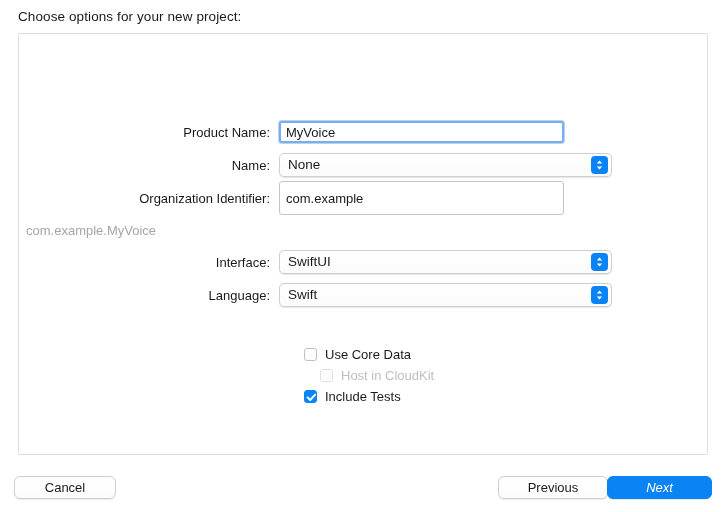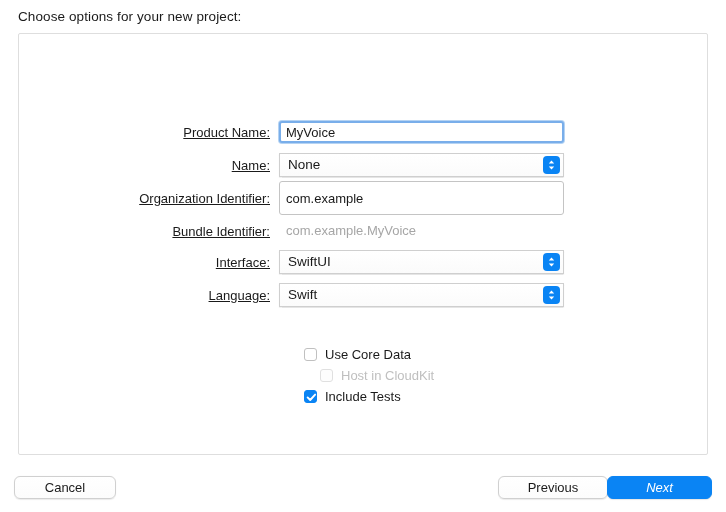--- a/index.html
+++ b/index.html
@@ -58,21 +58,20 @@
   .row.tight { margin-bottom: 3px; }
 
   .label {
     width: 260px;
     text-align: right;
     padding-right: 9px;
     font-size: 13px;
     color: #1a1a1a;
     white-space: nowrap;
     box-sizing: border-box;
-    text-decoration: underline;
   }
 
   
   .textfield {
     width: 285px;
     height: 22px;
     box-sizing: border-box;
     border: 1px solid #c4c4c4;
     border-radius: 3px;
     background: #ffffff;
@@ -94,25 +93,25 @@
     font-size: 13px;
     color: #a6a6a6;
     padding-left: 7px;
     line-height: 22px;
     white-space: nowrap;
   }
 
   
   .popup {
     position: relative;
-    width: 285px;
+    width: 333px;
     height: 24px;
     box-sizing: border-box;
     border: 1px solid #cfcfcf;
-    border-radius: 0;
+    border-radius: 5px;
     background: linear-gradient(180deg, #ffffff 0%, #fbfbfb 100%);
     box-shadow: 0 0.5px 1px rgba(0,0,0,0.10);
   }
   .popup-value {
     position: absolute;
     left: 8px;
     top: 0;
     line-height: 22px;
     font-size: 13.5px;
     color: #1a1a1a;
@@ -231,21 +230,20 @@
         </span>
       </div>
     </div>
 
     <div class="row">
       <div class="label">Organization Identifier:</div>
       <input class="textfield" type="text" value="com.example" style="">
     </div>
 
     <div class="row tight">
-      <div class="label">Bundle Identifier:</div>
       <div class="static-value">com.example.MyVoice</div>
     </div>
 
     <div class="row">
       <div class="label">Interface:</div>
       <div class="popup">
         <span class="popup-value">SwiftUI</span>
         <span class="popup-arrows">
           <svg width="9" height="12" viewBox="0 0 9 12">
             <path d="M4.5 1.4 L7.2 4.6 L1.8 4.6 Z" fill="#ffffff"></path>

